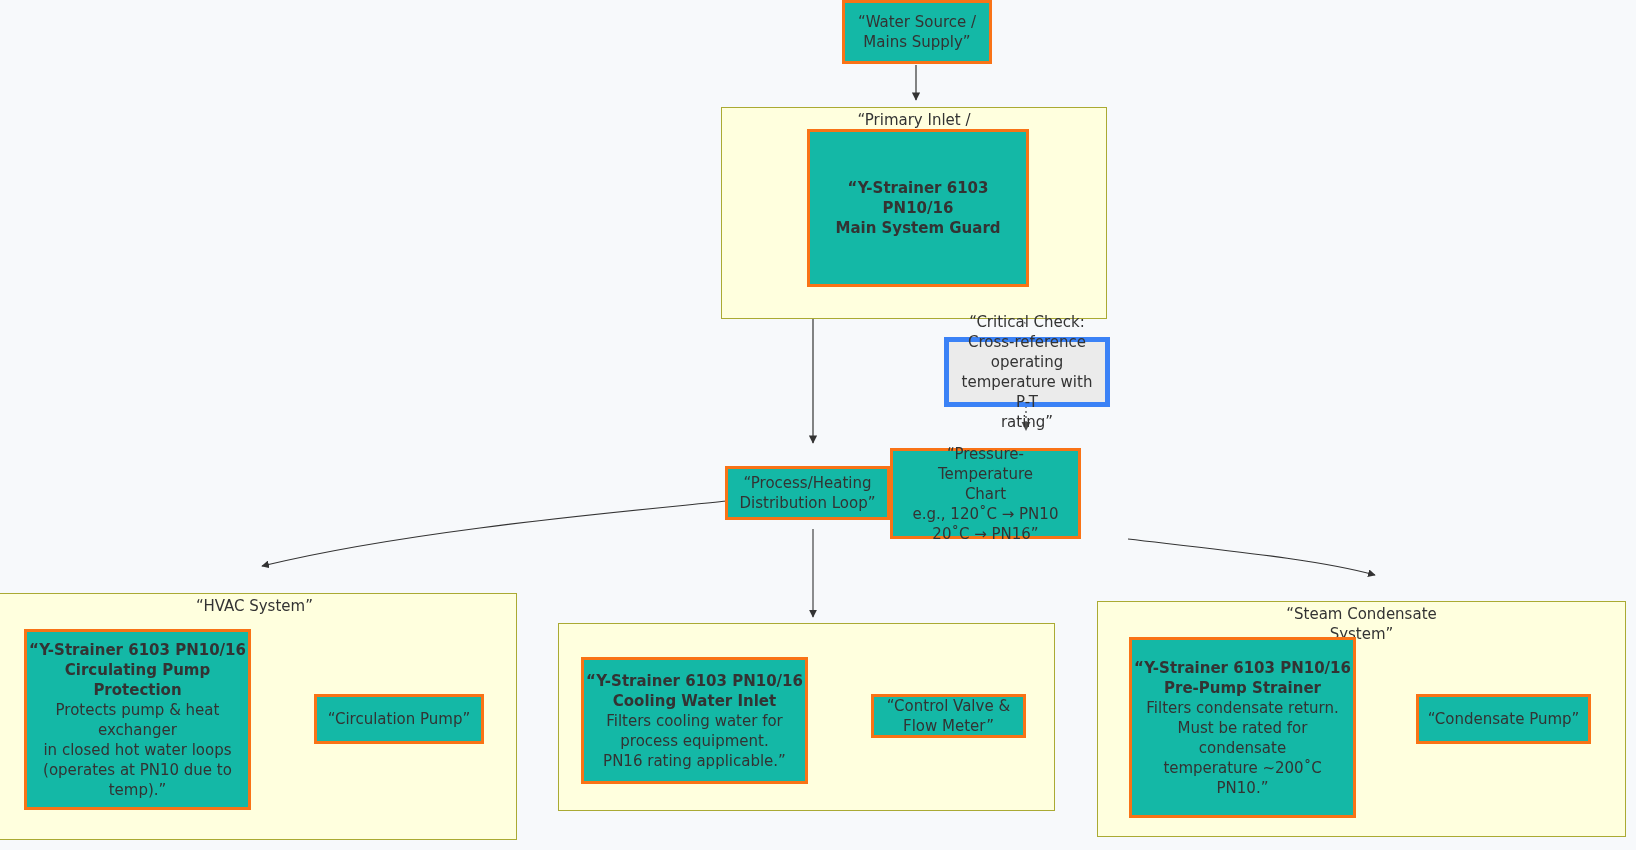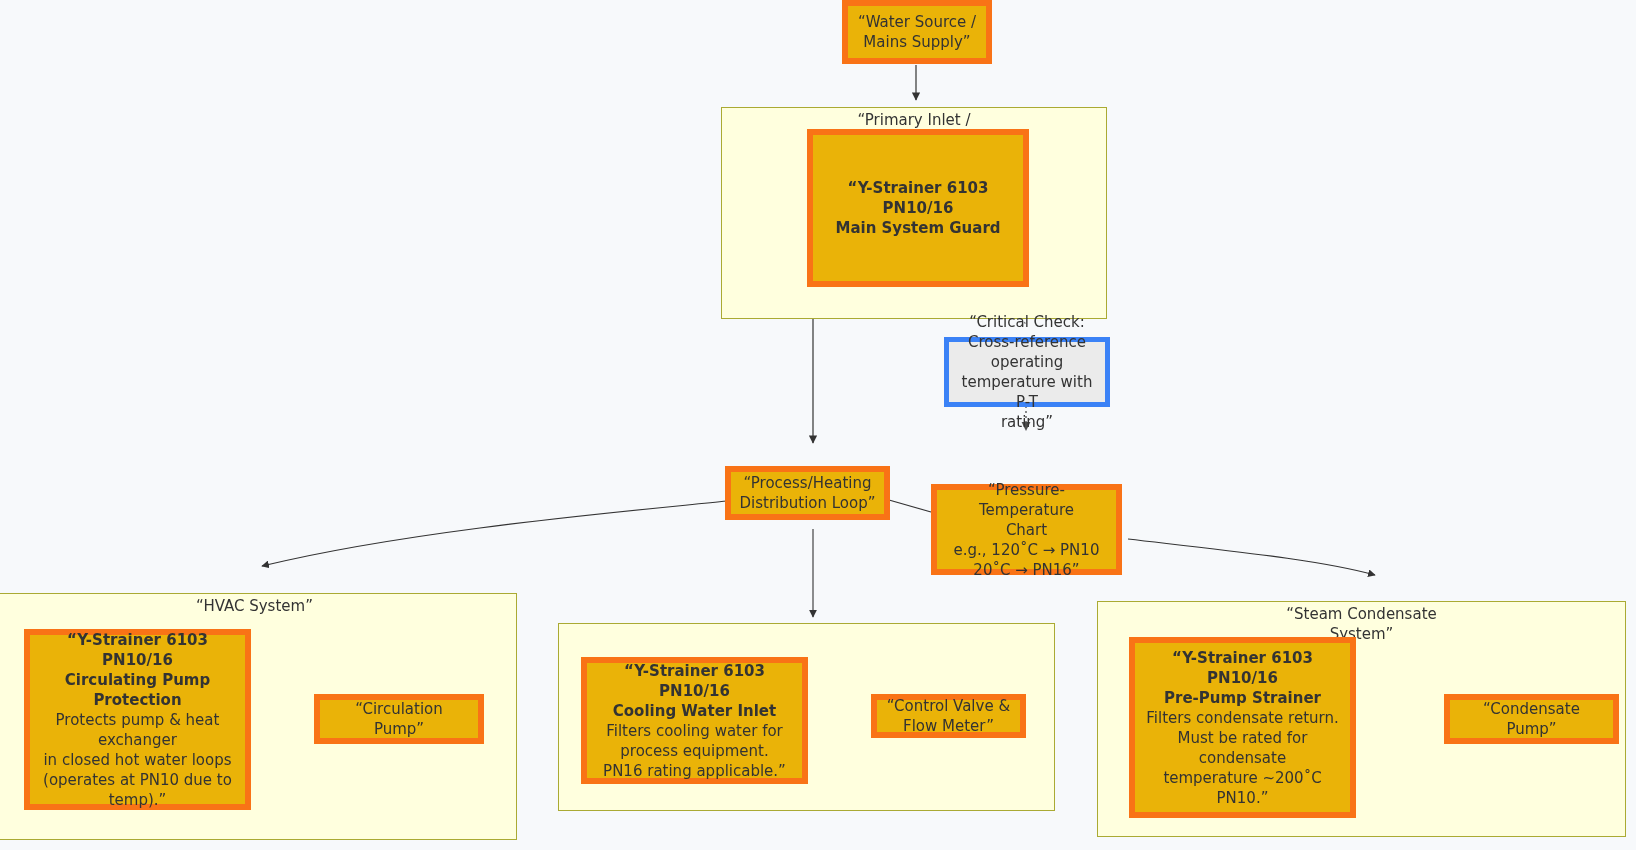--- a/index.html
+++ b/index.html
@@ -34,22 +34,22 @@
     left: 0;
     right: 0;
     text-align: center;
     font-size: 15px;
     color: #333333;
     line-height: 20px;
     white-space: pre-line;
   }
   .node {
     position: absolute;
-    background: #eab308;
-    border: 6px solid #f97316;
+    background: #14b8a6;
+    border: 3px solid #f97316;
     box-sizing: border-box;
     display: flex;
     align-items: center;
     justify-content: center;
     text-align: center;
     color: #333333;
     font-size: 15px;
     line-height: 20px;
   }
   .node .txt {
@@ -118,21 +118,21 @@
 Main System Guard</span>
   </div>
 
   <div class="node comment" style="left:944px; top:337px; width:166px; height:70px;">
     <span class="txt">“Critical Check:
 Cross-reference operating
 temperature with P-T
 rating”</span>
   </div>
 
-  <div class="node" style="left:931px; top:448px; width:191px; height:91px;margin-top:36px;">
+  <div class="node" style="left:890px; top:448px; width:191px; height:91px;">
     <span class="txt">“Pressure-Temperature
 Chart
 e.g., 120˚C → PN10
 20˚C → PN16”</span>
   </div>
 
   <div class="node" style="left:725px; top:466px; width:165px; height:54px;">
     <span class="txt">“Process/Heating
 Distribution Loop”</span>
   </div>
@@ -180,17 +180,17 @@
   <div class="node" style="left:1129px; top:637px; width:227px; height:181px; flex-direction:column;">
     <span class="txt strong">“Y-Strainer 6103 PN10/16
 Pre-Pump Strainer</span>
     <span class="txt">Filters condensate return.
 Must be rated for
 condensate
 temperature ~200˚C
 PN10.”</span>
   </div>
 
-  <div class="node" style="left:1416px; top:694px; width:175px; height:50px;margin-left:28px;">
+  <div class="node" style="left:1416px; top:694px; width:175px; height:50px;">
     <span class="txt">“Condensate Pump”</span>
   </div>
 
 </div>
 
 </body></html>

